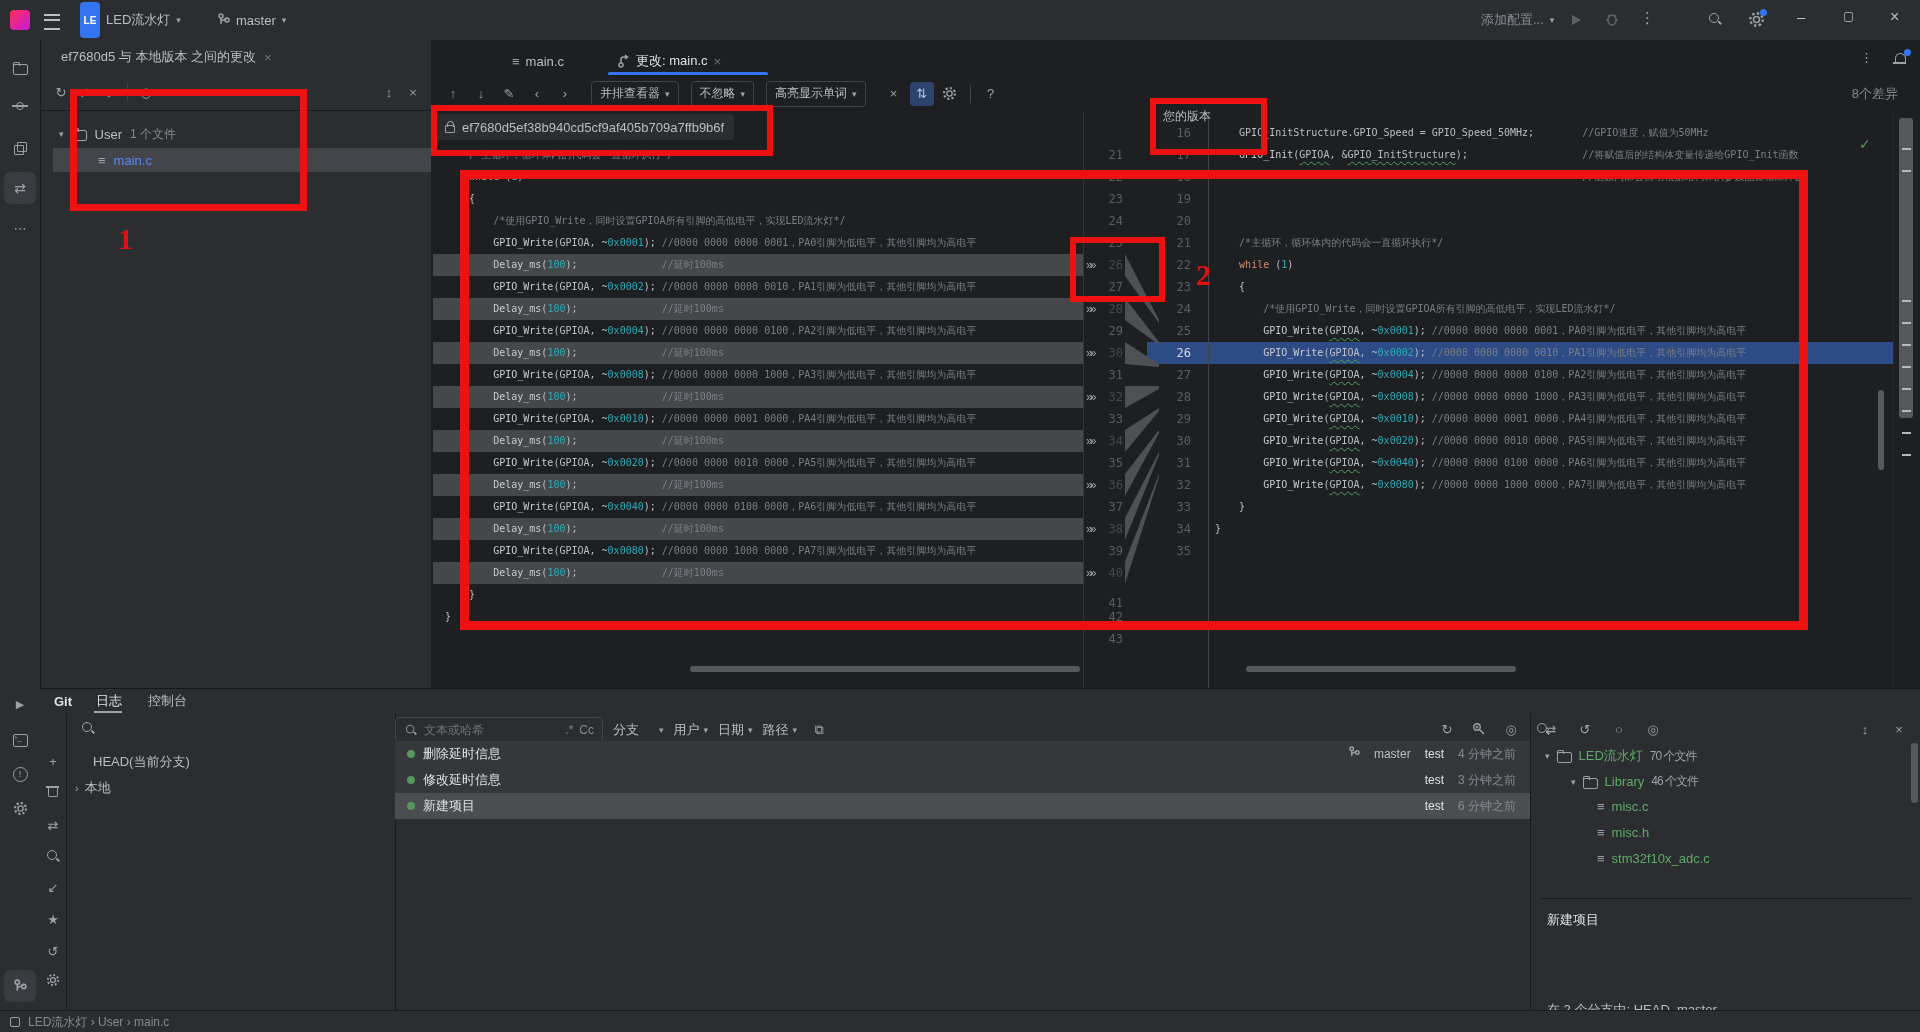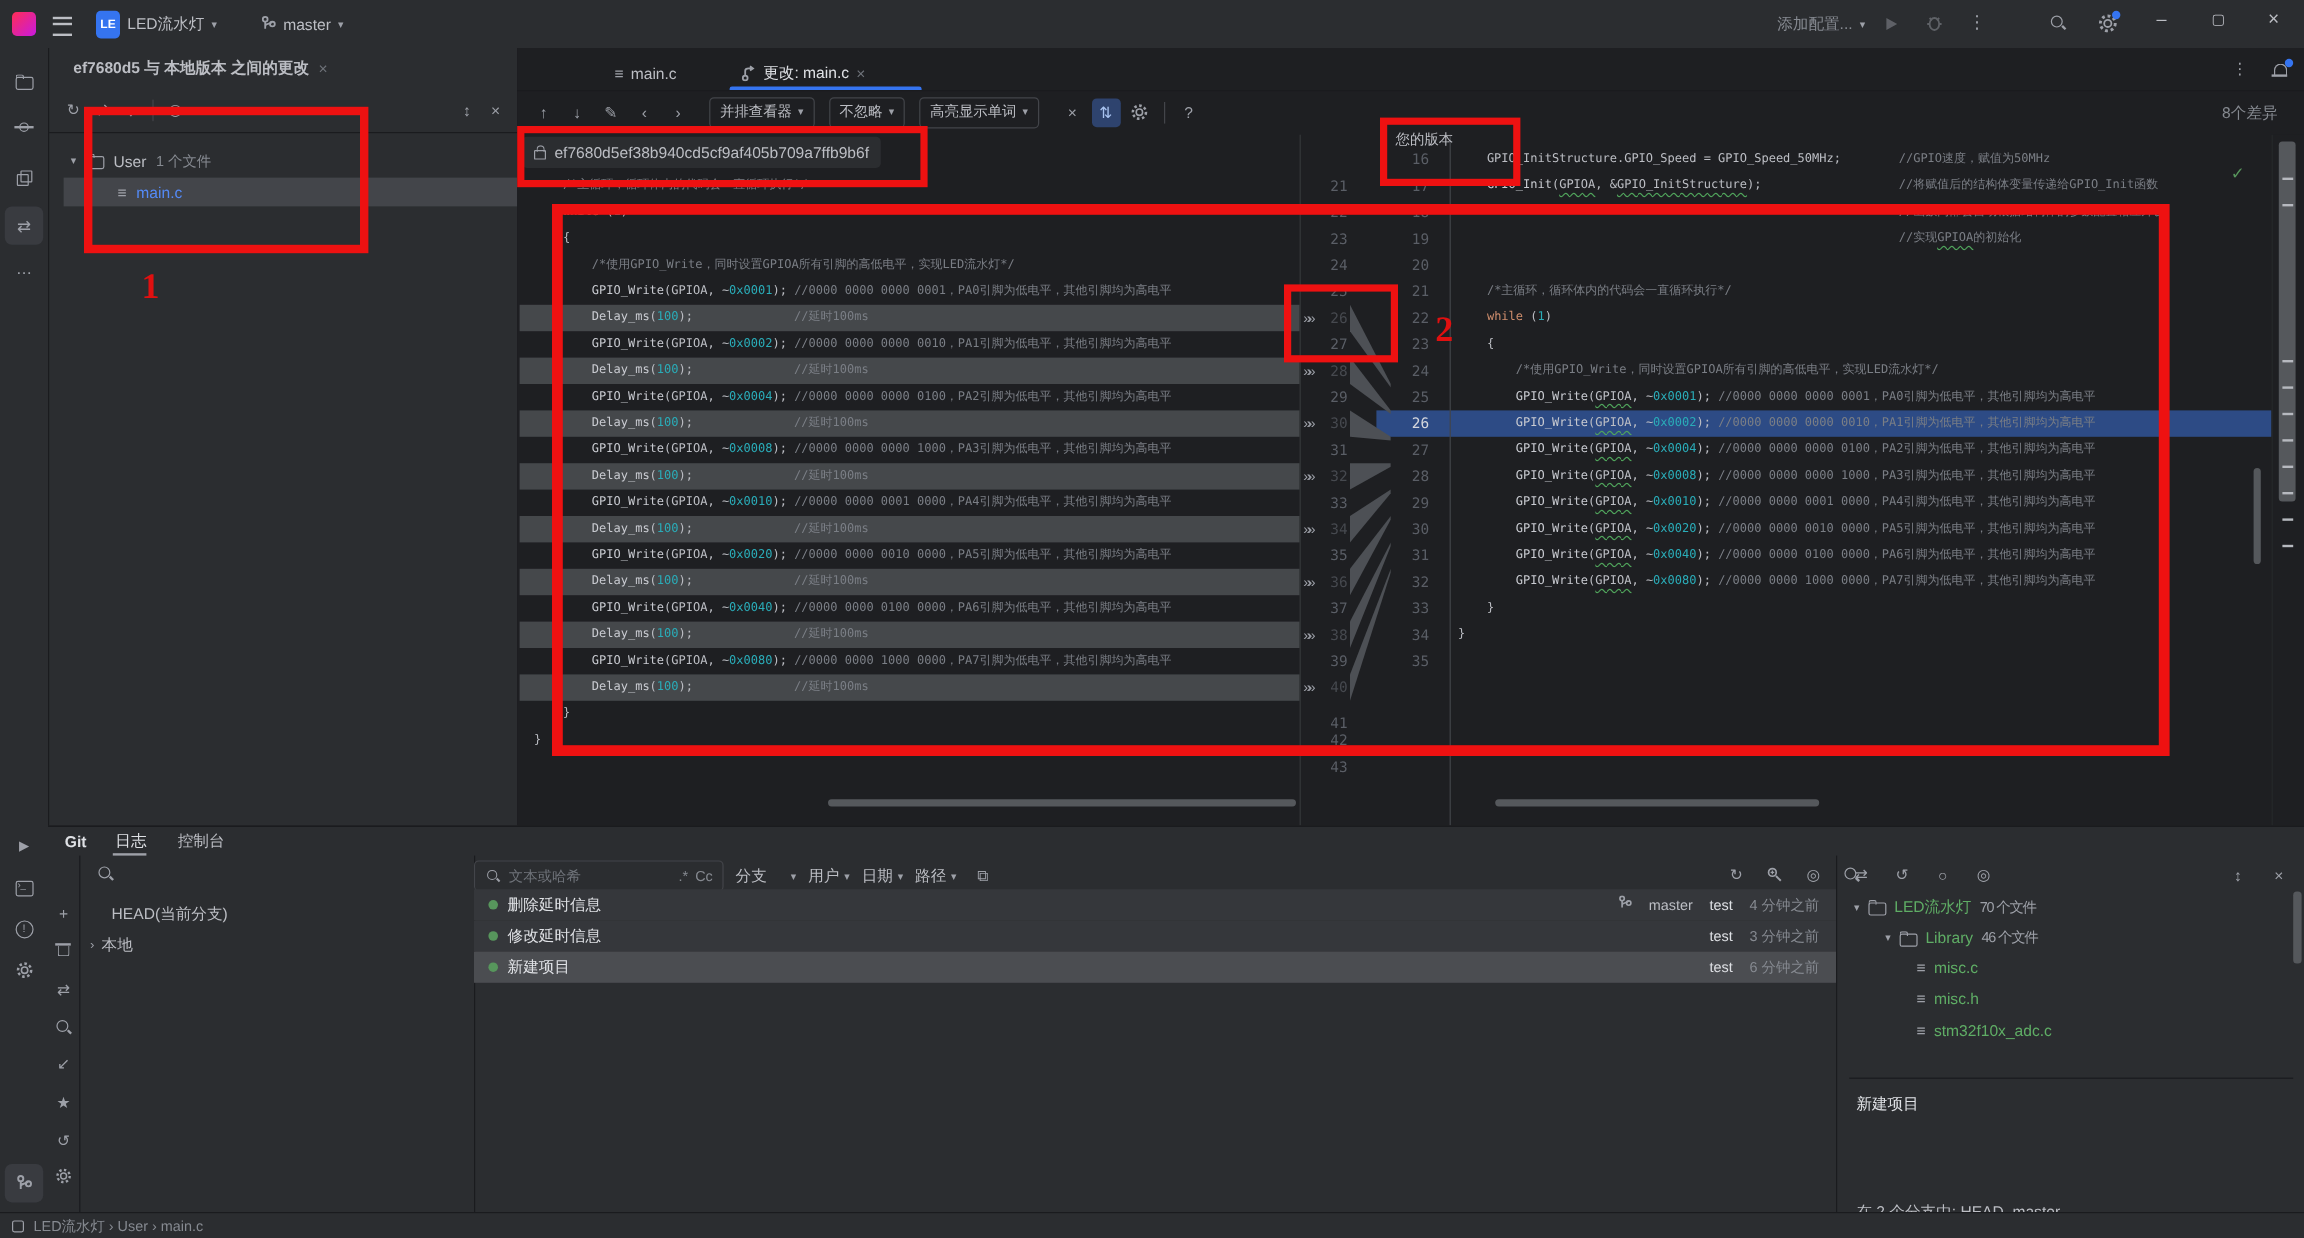--- a/index.html
+++ b/index.html
@@ -6,21 +6,21 @@
   #app{position:relative;width:1920px;height:1032px;background:#1e1f22;overflow:hidden;
        font-family:"Liberation Sans","DejaVu Sans",sans-serif;font-size:13px;color:#bcbec4;}
   .abs{position:absolute;}
   .row{display:flex;align-items:center;}
   .dim{color:#868a91;} .dimmer{color:#6f737a;}
   
   #titlebar{left:0;top:0;width:1920px;height:40px;background:#2b2d30;border-bottom:1px solid #1a1b1e;}
   .logo{width:20px;height:20px;border-radius:4px;background:linear-gradient(135deg,#ff2d55,#c81ae0);}
   .menu-lines{width:16px;height:12px;border-top:2px solid #bcbec4;border-bottom:2px solid #bcbec4;position:relative;}
   .menu-lines::after{content:"";position:absolute;left:0;top:3px;width:16px;height:2px;background:#bcbec4;}
-  .badge-le{width:20px;height:23px;border-radius:4px;background:#3574f0;color:#fff;font-size:10px;font-weight:bold;
+  .badge-le{width:20px;height:36px;border-radius:4px;background:#3574f0;color:#fff;font-size:10px;font-weight:bold;
             display:flex;align-items:center;justify-content:center;}
   .tb-item{display:flex;align-items:center;gap:6px;padding:0 8px;height:28px;border-radius:4px;cursor:default;}
   .caret{font-size:9px;color:#9da0a8;}
   .win-glyph{font-size:15px;color:#bcbec4;}
   .blue-dot{position:absolute;width:7px;height:7px;border-radius:50%;background:#3574f0;right:-2px;top:-2px;}
   
   .i-mag{position:relative;width:14px;height:14px;display:inline-block;}
   .i-mag::before{content:"";position:absolute;left:1px;top:1px;width:8px;height:8px;border:1.6px solid #9da0a8;border-radius:50%;}
   .i-mag::after{content:"";position:absolute;left:10px;top:10px;width:4px;height:1.6px;background:#9da0a8;transform:rotate(45deg);}
   .i-bell{position:relative;width:14px;height:14px;display:inline-block;}
@@ -177,21 +177,21 @@
           <circle class="svg-branch" cx="3" cy="3" r="2"></circle>
           <circle class="svg-branch" cx="9" cy="7" r="2"></circle>
           <path class="svg-branch" d="M3 5 v6 M3 9 c0-3 4-1 6-4"></path>
         </svg>
     </div>
     <div class="act-btn abs glyph" style="left:4px;top:962px;">❯</div>
   </div>
 
   <div class="abs" style="left:41px;top:40px;width:390px;height:648px;background:#2b2d30;border-right:1px solid #1a1b1e;">
     <div class="abs row" style="left:0;top:0;width:390px;height:34px;">
-      <span style="margin-left:20px;font-weight:bold;">ef7680d5 与 本地版本 之间的更改</span>
+      <span style="margin-left:20px;">ef7680d5 与 本地版本 之间的更改</span>
       <span class="dimmer" style="margin-left:8px;">×</span>
     </div>
     <div class="abs row" style="left:0;top:34px;width:390px;height:36px;border-bottom:1px solid #1a1b1e;">
       <span class="tbtn" style="margin-left:8px;">↻</span>
       <span class="tbtn">⇄</span>
       <span class="tbtn">↓</span>
       <span style="width:1px;height:18px;background:#43454a;margin:0 6px;"></span>
       <span class="tbtn">◎</span>
       <span class="tbtn" style="margin-left:auto;">↕</span>
       <span class="tbtn" style="margin-right:6px;">×</span>
@@ -312,21 +312,20 @@
         <div class="codeline" style="left: 14px; top: 384px; width: 638px; overflow: hidden;"><span class="c-p">        </span><span class="c-f">GPIO_Write</span><span class="c-p">(</span><span class="c-p">GPIOA</span><span class="c-p">, ~</span><span class="c-n">0x0040</span><span class="c-p">); </span><span class="c-c">//0000 0000 0100 0000，PA6引脚为低电平，其他引脚均为高电平</span></div>
         <div class="codeline" style="left: 14px; top: 406px; width: 638px; overflow: hidden;"><span class="c-p">        </span><span class="c-f">Delay_ms</span><span class="c-p">(</span><span class="c-n">100</span><span class="c-p">);              </span><span class="c-c">//延时100ms</span></div>
         <div class="codeline" style="left: 14px; top: 428px; width: 638px; overflow: hidden;"><span class="c-p">        </span><span class="c-f">GPIO_Write</span><span class="c-p">(</span><span class="c-p">GPIOA</span><span class="c-p">, ~</span><span class="c-n">0x0080</span><span class="c-p">); </span><span class="c-c">//0000 0000 1000 0000，PA7引脚为低电平，其他引脚均为高电平</span></div>
         <div class="codeline" style="left: 14px; top: 450px; width: 638px; overflow: hidden;"><span class="c-p">        </span><span class="c-f">Delay_ms</span><span class="c-p">(</span><span class="c-n">100</span><span class="c-p">);              </span><span class="c-c">//延时100ms</span></div>
         <div class="codeline" style="left: 14px; top: 472px; width: 638px; overflow: hidden;"><span class="c-p">    }</span></div>
         <div class="codeline" style="left: 14px; top: 494px; width: 638px; overflow: hidden;"><span class="c-p">}</span></div>
         <div class="codeline" style="left: 14px; top: 516px; width: 638px; overflow: hidden;"></div>
         <div class="codeline" style="left: 784px; top: 10px; width: 675px; overflow: hidden;"><span class="c-p">    GPIO_InitStructure.GPIO_Speed = GPIO_Speed_50MHz;        </span><span class="c-c">//GPIO速度，赋值为50MHz</span></div>
         <div class="codeline" style="left: 784px; top: 32px; width: 675px; overflow: hidden;"><span class="c-p">    </span><span class="c-f">GPIO_Init</span><span class="c-p">(</span><span class="c-q">GPIOA</span><span class="c-p">, &amp;</span><span class="c-q">GPIO_InitStructure</span><span class="c-p">);                   </span><span class="c-c">//将赋值后的结构体变量传递给GPIO_Init函数</span></div>
         <div class="codeline" style="left: 784px; top: 54px; width: 675px; overflow: hidden;"><span class="c-p">                                                             </span><span class="c-c">//函数内部会自动根据结构体的参数配置相应外设</span></div>
-        <div class="codeline" style="left: 784px; top: 76px; width: 675px; overflow: hidden;"><span class="c-p">                                                             </span><span class="c-c">//实现</span><span class="c-cq">GPIOA</span><span class="c-c">的初始化</span></div>
         <div class="codeline" style="left: 784px; top: 98px; width: 675px; overflow: hidden;"></div>
         <div class="codeline" style="left: 784px; top: 120px; width: 675px; overflow: hidden;"><span class="c-p">    </span><span class="c-c">/*主循环，循环体内的代码会一直循环执行*/</span></div>
         <div class="codeline" style="left: 784px; top: 142px; width: 675px; overflow: hidden;"><span class="c-p">    </span><span class="c-k">while</span><span class="c-p"> (</span><span class="c-n">1</span><span class="c-p">)</span></div>
         <div class="codeline" style="left: 784px; top: 164px; width: 675px; overflow: hidden;"><span class="c-p">    {</span></div>
         <div class="codeline" style="left: 784px; top: 186px; width: 675px; overflow: hidden;"><span class="c-p">        </span><span class="c-c">/*使用GPIO_Write，同时设置GPIOA所有引脚的高低电平，实现LED流水灯*/</span></div>
         <div class="codeline" style="left: 784px; top: 208px; width: 675px; overflow: hidden;"><span class="c-p">        </span><span class="c-f">GPIO_Write</span><span class="c-p">(</span><span class="c-q">GPIOA</span><span class="c-p">, ~</span><span class="c-n">0x0001</span><span class="c-p">); </span><span class="c-c">//0000 0000 0000 0001，PA0引脚为低电平，其他引脚均为高电平</span></div>
         <div class="codeline" style="left: 784px; top: 230px; width: 675px; overflow: hidden;"><span class="c-p">        </span><span class="c-f">GPIO_Write</span><span class="c-p">(</span><span class="c-q">GPIOA</span><span class="c-p">, ~</span><span class="c-n">0x0002</span><span class="c-p">); </span><span class="c-c">//0000 0000 0000 0010，PA1引脚为低电平，其他引脚均为高电平</span></div>
         <div class="codeline" style="left: 784px; top: 252px; width: 675px; overflow: hidden;"><span class="c-p">        </span><span class="c-f">GPIO_Write</span><span class="c-p">(</span><span class="c-q">GPIOA</span><span class="c-p">, ~</span><span class="c-n">0x0004</span><span class="c-p">); </span><span class="c-c">//0000 0000 0000 0100，PA2引脚为低电平，其他引脚均为高电平</span></div>
         <div class="codeline" style="left: 784px; top: 274px; width: 675px; overflow: hidden;"><span class="c-p">        </span><span class="c-f">GPIO_Write</span><span class="c-p">(</span><span class="c-q">GPIOA</span><span class="c-p">, ~</span><span class="c-n">0x0008</span><span class="c-p">); </span><span class="c-c">//0000 0000 0000 1000，PA3引脚为低电平，其他引脚均为高电平</span></div>
         <div class="codeline" style="left: 784px; top: 296px; width: 675px; overflow: hidden;"><span class="c-p">        </span><span class="c-f">GPIO_Write</span><span class="c-p">(</span><span class="c-q">GPIOA</span><span class="c-p">, ~</span><span class="c-n">0x0010</span><span class="c-p">); </span><span class="c-c">//0000 0000 0001 0000，PA4引脚为低电平，其他引脚均为高电平</span></div>

